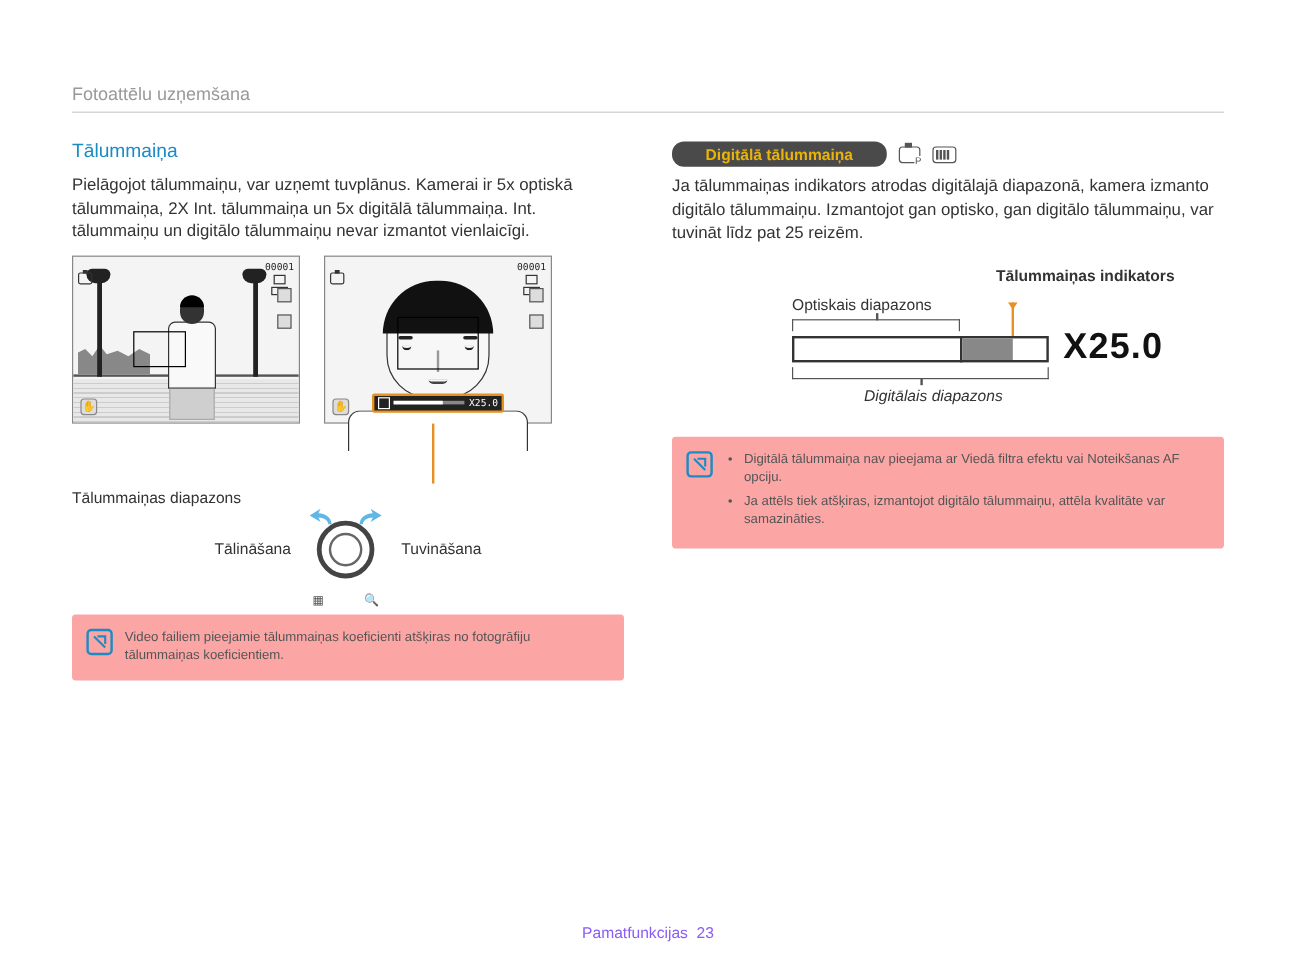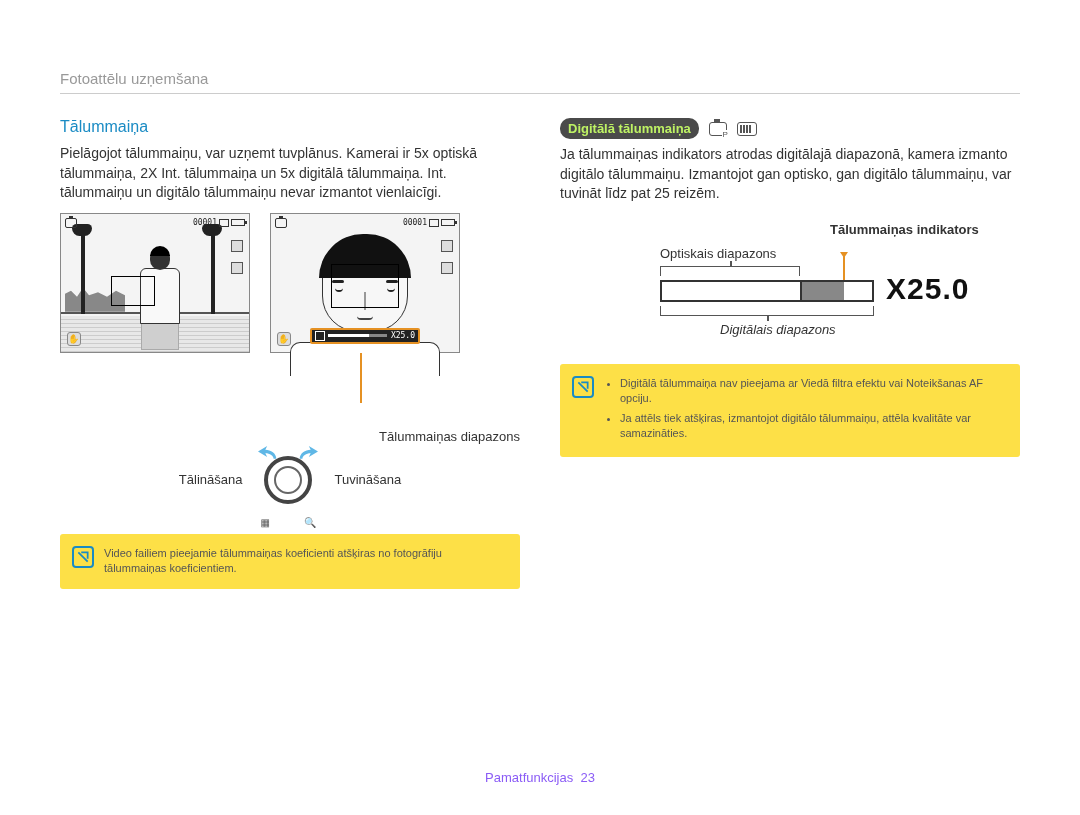--- a/index.html
+++ b/index.html
@@ -55,21 +55,21 @@
     border: 1px solid #888;
     background: #f4f4f4;
     position: relative;
   }
   .shot-top {
     position: absolute; top: 4px; left: 4px; right: 4px;
     display: flex; justify-content: space-between;
     font-size: 8px; color: #222; font-family: monospace;
   }
   .shot-top .l { display:flex; gap:4px; align-items:center;}
-  .shot-top .r { display:flex; gap:2px; align-items:center;}
+  .shot-top .r { display:flex; gap:2px; align-items:center;flex-direction:column;}
   .cam-ico { width:12px;height:10px;border:1px solid #333;border-radius:2px;display:inline-block;position:relative;}
   .cam-ico::before{content:"";position:absolute;top:-3px;left:3px;width:4px;height:3px;background:#333;}
   .batt { width:14px;height:7px;border:1px solid #333;display:inline-block;position:relative;}
   .batt::after{content:"";position:absolute;right:-3px;top:1px;width:2px;height:3px;background:#333;}
   .film { width:10px;height:8px;border:1px solid #333;display:inline-block;}
   .shot-side { position:absolute; right:6px; top:26px; display:flex; flex-direction:column; gap:10px; }
   .side-ico { width:12px;height:12px;border:1px solid #555;background:#ddd; }
   .focus-box { position:absolute; border:1px solid #000; }
   .shot1-scene {
     position:absolute; inset:0; overflow:hidden;
@@ -101,59 +101,59 @@
   .zoombar { position:absolute; left:50%; bottom:8px; transform:translateX(-50%);
     width:110px; height:16px; border:2px solid #e59123; border-radius:2px; background:#222; display:flex; align-items:center; padding:0 3px;}
   .zoombar .zicon{width:10px;height:10px;border:1px solid #fff;margin-right:3px;}
   .zoombar .ztrack{flex:1;height:3px;background:#888;position:relative;}
   .zoombar .zfill{position:absolute;left:0;top:0;height:3px;width:70%;background:#fff;}
   .zoombar .ztxt{color:#fff;font-size:8px;margin-left:4px;font-family:monospace;}
   .zoom-pointer{
     position:absolute; width:2px; background:#e59123;
   }
   .labels-below {
-    margin-top: 76px;
-    text-align:right;
+    margin-top: 54px;
+    text-align:left;
     font-size:13px;
     color:#333;
   }
   .zoom-range-label{ margin-bottom: 4px; }
   .dial-row{ display:flex; align-items:center; justify-content:center; gap:14px; font-size:13px;}
   .dial{ position:relative; width:64px; height:64px; }
   .ring{position:absolute;inset:8px;border:4px solid #444;border-radius:50%;}
   .ring-inner{position:absolute;inset:18px;border:2px solid #666;border-radius:50%;}
   .arrow{position:absolute;top:-2px;width:22px;height:22px;}
   .arrow svg{width:100%;height:100%;}
   .arrow.left{left:2px;transform:scaleX(-1);}
   .arrow.right{right:2px;}
   .dial-sub{position:absolute;left:50%;bottom:-16px;transform:translateX(-50%);display:flex;gap:34px;font-size:10px;color:#555;}
   .note-box{
     margin-top:22px;
-    background:#fde047;
+    background:#fca5a5;
     border-radius:3px;
     padding:12px 14px 12px 12px;
     display:flex;
     gap:10px;
     font-size:11px;
     color:#555;
     line-height:1.4;
   }
   .note-icon{
     flex:0 0 22px;height:22px;border:2px solid #1a8bc4;border-radius:4px;
     display:flex;align-items:center;justify-content:center;color:#1a8bc4;font-weight:bold;
   }
   .note-icon svg{width:14px;height:14px;}
   .note-box ul{margin:0;padding-left:16px;}
   .note-box li{margin-bottom:4px;}
 
   
   .chip-row{display:flex;align-items:center;gap:10px;margin-bottom:6px;}
   .chip{
-    background:#4a4a4a;color:#bef264;border-radius:10px;
-    padding:3px 8px;font-size:13px;font-weight:bold;
+    background:#4a4a4a;color:#eab308;border-radius:10px;
+    padding:3px 28px;font-size:13px;font-weight:bold;
   }
   .mode-ico{width:18px;height:14px;border:1.5px solid #555;border-radius:3px;position:relative;display:inline-block;}
   .mode-ico.cam::before{content:"";position:absolute;top:-4px;left:4px;width:6px;height:4px;background:#555;}
   .mode-ico.cam::after{content:"P";position:absolute;right:-2px;bottom:-4px;font-size:8px;color:#555;background:#fff;}
   .mode-ico.vid{width:20px;}
   .mode-ico.vid::before{content:"";position:absolute;left:2px;top:2px;width:2px;height:8px;background:#555;box-shadow:3px 0 #555,6px 0 #555,9px 0 #555;}
   .ind-diagram{
     margin:18px 0 8px 100px;
     position:relative;
     width:360px;

